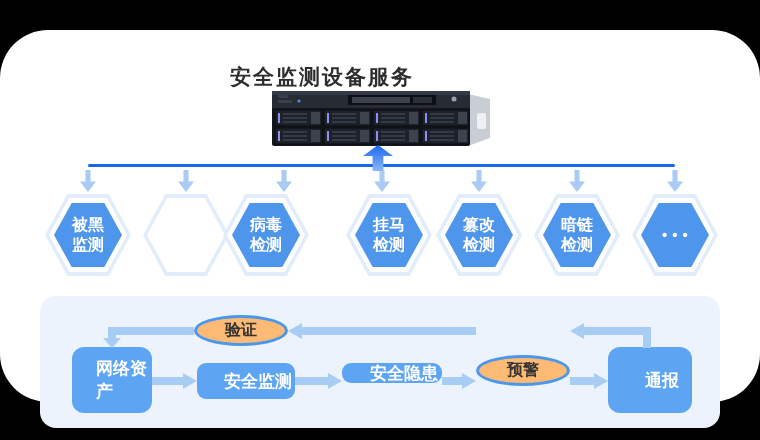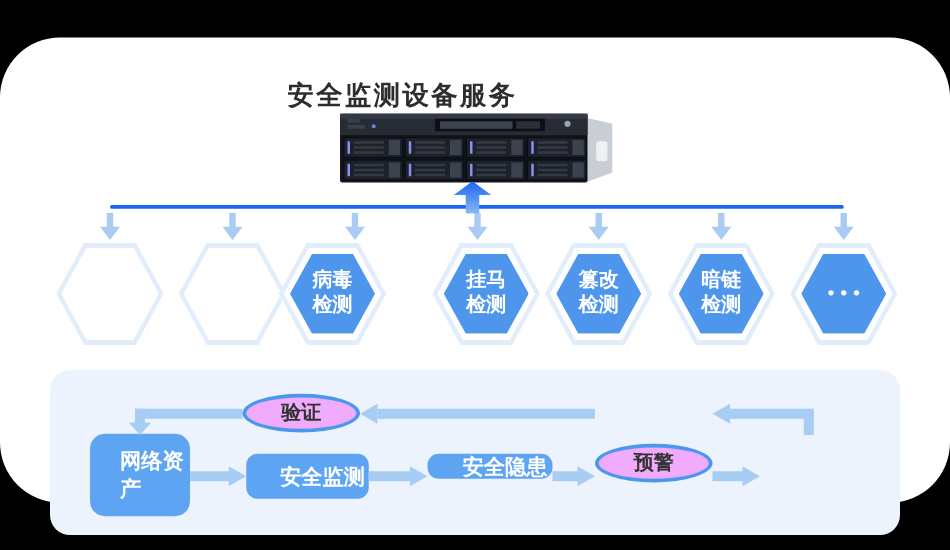--- a/index.html
+++ b/index.html
@@ -34,21 +34,21 @@
   .hex .txt{color:#fff;font-weight:bold;font-size:16px;line-height:20px;text-align:center;}
   .hex-dots .txt{font-size:15px;letter-spacing:5px;text-indent:5px;line-height:18px;}
 
   
   .panel{position:absolute;left:40px;top:266px;width:680px;height:132px;background:#edf3fc;border-radius:16px;}
 
   .fbox{position:absolute;background:#5da4f2;border-radius:9px;color:#fff;font-weight:bold;font-size:17px;
         display:flex;align-items:center;justify-content:center;padding-left:24px;}
   .fbox.tall{border-radius:12px;}
 
-  .fellipse{position:absolute;width:94px;height:31px;background:#f0abfc;border:3px solid #4a97ed;border-radius:50%;
+  .fellipse{position:absolute;width:94px;height:31px;background:#fdba74;border:3px solid #4a97ed;border-radius:50%;
             display:flex;align-items:center;justify-content:center;color:#333;font-weight:bold;font-size:16px;z-index:2;}
 
   .shaft{position:absolute;background:#a8cdf5;}
   .head-right{position:absolute;width:0;height:0;border-top:8px solid transparent;border-bottom:8px solid transparent;border-left:14px solid #a8cdf5;}
   .head-left{position:absolute;width:0;height:0;border-top:8px solid transparent;border-bottom:8px solid transparent;border-right:14px solid #a8cdf5;}
   .head-down{position:absolute;width:0;height:0;border-left:9px solid transparent;border-right:9px solid transparent;border-top:10px solid #a8cdf5;}
 </style>
 </head>
 <body>
 
@@ -139,20 +139,24 @@
     <div class="drop" style="left:178px"></div>
     <div class="drop" style="left:276px"></div>
     <div class="drop" style="left:374px"></div>
     <div class="drop" style="left:471px"></div>
     <div class="drop" style="left:569px"></div>
     <div class="drop" style="left:667px"></div>
 
     <div class="hex" style="left:45px">
       <div class="h1"></div>
         <div class="h2"></div>
+      <div class="h3">
+          <span class="txt">被黑</span>
+                      <span class="txt">监测</span>
+        </div>
     </div>
     <div class="hex" style="left:143px">
       <div class="h1"></div>
         <div class="h2"></div>
     </div>
     <div class="hex" style="left:223px">
       <div class="h1"></div>
         <div class="h2"></div>
       <div class="h3">
           <span class="txt">病毒</span>
@@ -189,20 +193,21 @@
       <div class="h3">
           <span class="txt">•••</span>
         </div>
     </div>
 
     <div class="panel"></div>
 
     <div class="fbox tall" style="left:72px;top:317px;width:80px;height:66px">网络资产</div>
     <div class="fbox" style="left:197px;top:333px;width:98px;height:36px">安全监测</div>
     <div class="fbox" style="left:342px;top:333px;width:100px;height:20px">安全隐患</div>
+    <div class="fbox tall" style="left:608px;top:317px;width:84px;height:66px">通报</div>
 
     <div class="fellipse" style="left:194px;top:285px">验证</div>
     <div class="fellipse" style="left:476px;top:325px">预警</div>
 
     <div class="shaft" style="left:152px;top:347px;width:32px;height:8px"></div>
     <div class="head-right" style="left:183px;top:343px"></div>
 
     <div class="shaft" style="left:295px;top:347px;width:34px;height:8px"></div>
     <div class="head-right" style="left:328px;top:343px"></div>
 

